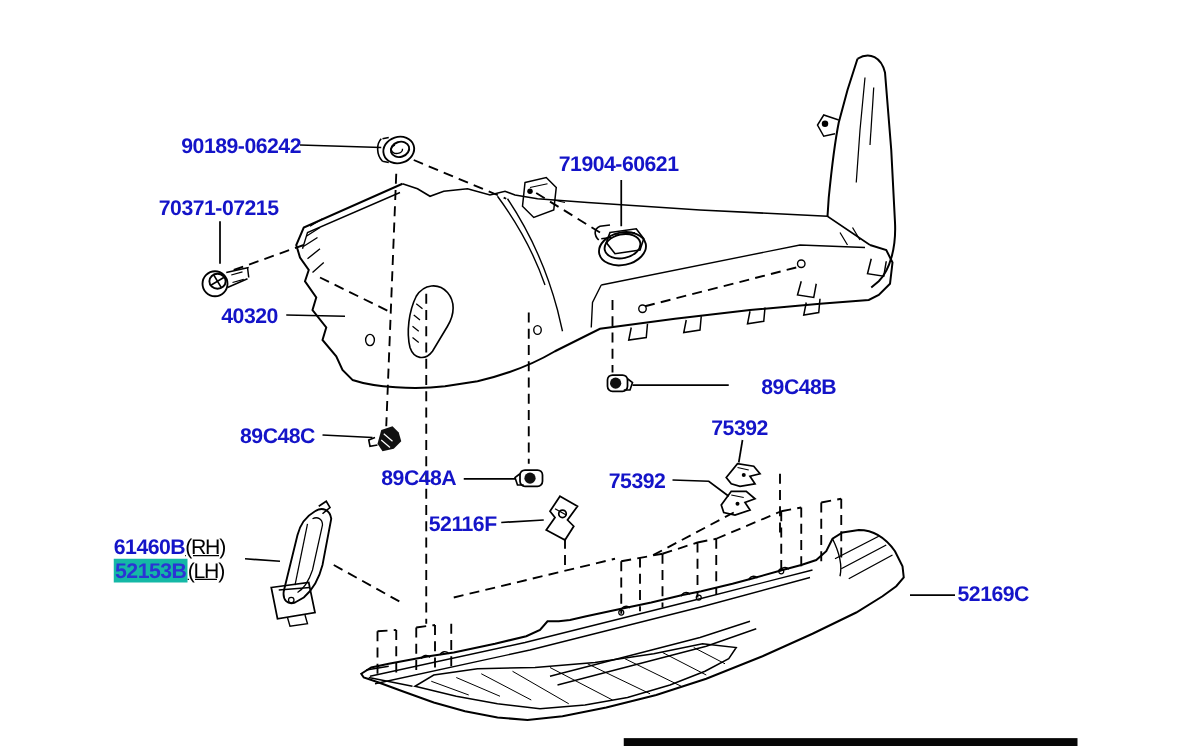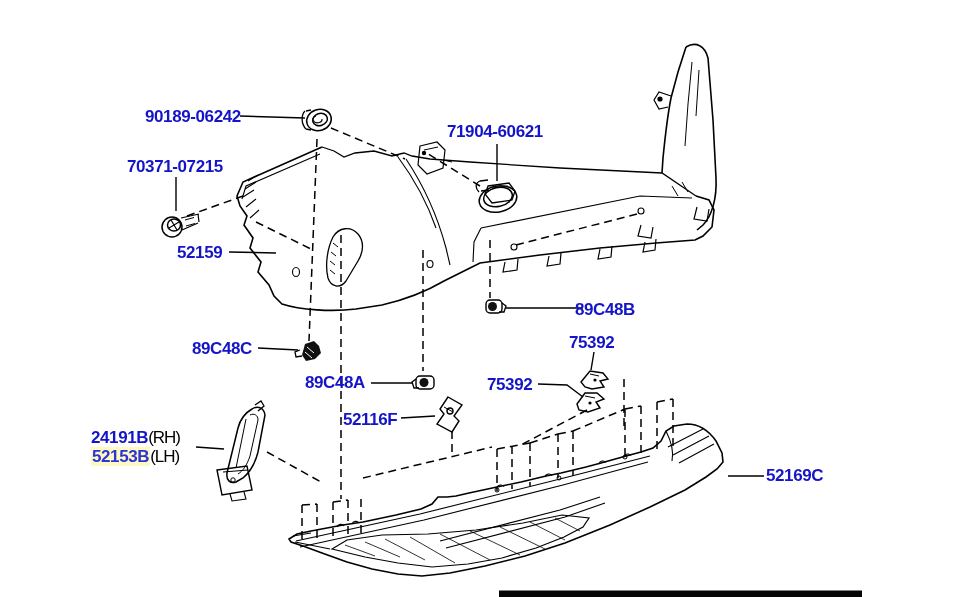--- a/index.html
+++ b/index.html
@@ -1,22 +1,22 @@
 <!DOCTYPE html>
 <html><head>
 <meta charset="utf-8">
 <style>
   html,body{margin:0;padding:0;background:#fff;}
   .stage{position:relative;width:862px;height:597px;background:#ffffff;overflow:hidden;
          font-family:"Liberation Sans",sans-serif;}
   .stage svg{position:absolute;left:0;top:0;}
   .part-label{position:absolute;font:700 17px/19px "Liberation Sans",sans-serif;
               color:#1414c8;letter-spacing:-0.4px;white-space:nowrap;cursor:pointer;}
-  .part-label .suffix{color:#000;font-weight:400;letter-spacing:-1px;}
-  .part-label .hl{background:#fef9c3;color:#2b34d4;padding:0 1px;}
+  .part-label .suffix{color:#000;font-weight:400;letter-spacing:-1px;text-decoration:underline;}
+  .part-label .hl{background:#14b8a6;color:#2b34d4;padding:0 1px;}
   .row{height:19px;}
 </style>
 </head>
 <body>
 
 <div class="stage">
 
 <svg width="961" height="597" viewBox="0 0 961 597">
 
   <g stroke="#000" stroke-width="1.5" fill="none" stroke-dasharray="8 5">
@@ -209,37 +209,37 @@
 
   <rect x="499" y="590.5" width="462" height="6.5" fill="#060606"></rect>
 </svg>
 
 <div class="part-label" style="left:145px;top:107px">90189-06242</div>
 
 <div class="part-label" style="left:127px;top:157px">70371-07215</div>
 
 <div class="part-label" style="left:447px;top:122px">71904-60621</div>
 
-<div class="part-label" style="left:177px;top:243px">52159</div>
+<div class="part-label" style="left:177px;top:243px">40320</div>
 
 <div class="part-label" style="left:192px;top:339px">89C48C</div>
 
 <div class="part-label" style="left:305px;top:373px">89C48A</div>
 
-<div class="part-label" style="left:575px;top:300px">89C48B</div>
+<div class="part-label" style="left:609px;top:300px">89C48B</div>
 
 <div class="part-label" style="left:569px;top:333px">75392</div>
 
 <div class="part-label" style="left:487px;top:375px">75392</div>
 
 <div class="part-label" style="left:343px;top:410px">52116F</div>
 
 <div class="part-label" style="left:91px;top:428px">
   <div class="row">
-    <span>24191B</span><span class="suffix">(RH)</span>
+    <span>61460B</span><span class="suffix">(RH)</span>
   </div>
   <div class="row">
     <span class="hl">52153B</span><span class="suffix">(LH)</span>
   </div>
 </div>
 
 <div class="part-label" style="left:766px;top:466px">52169C</div>
 
 </div>
 

